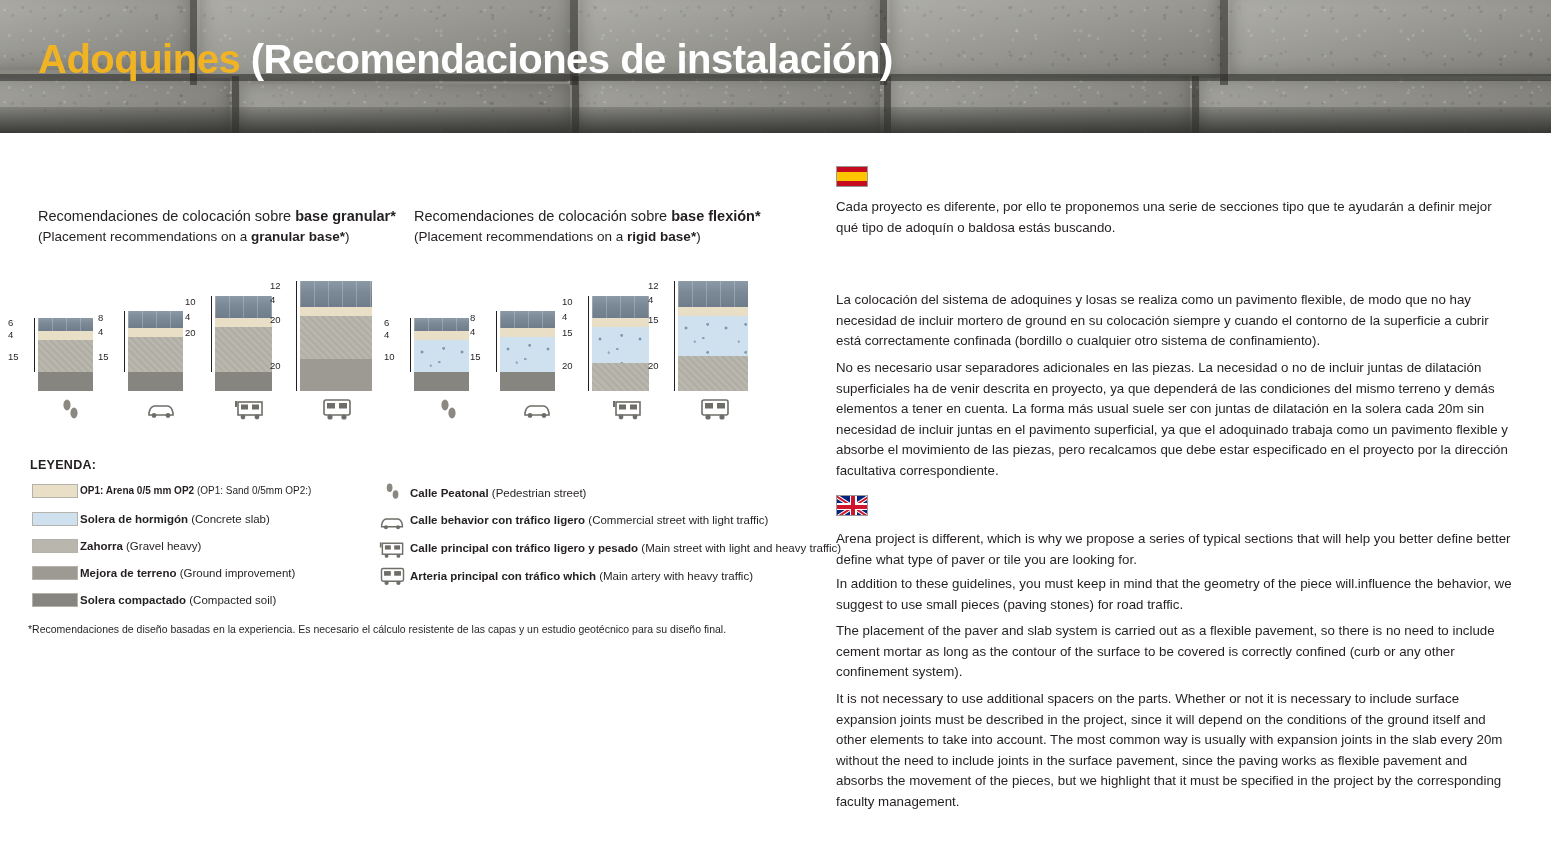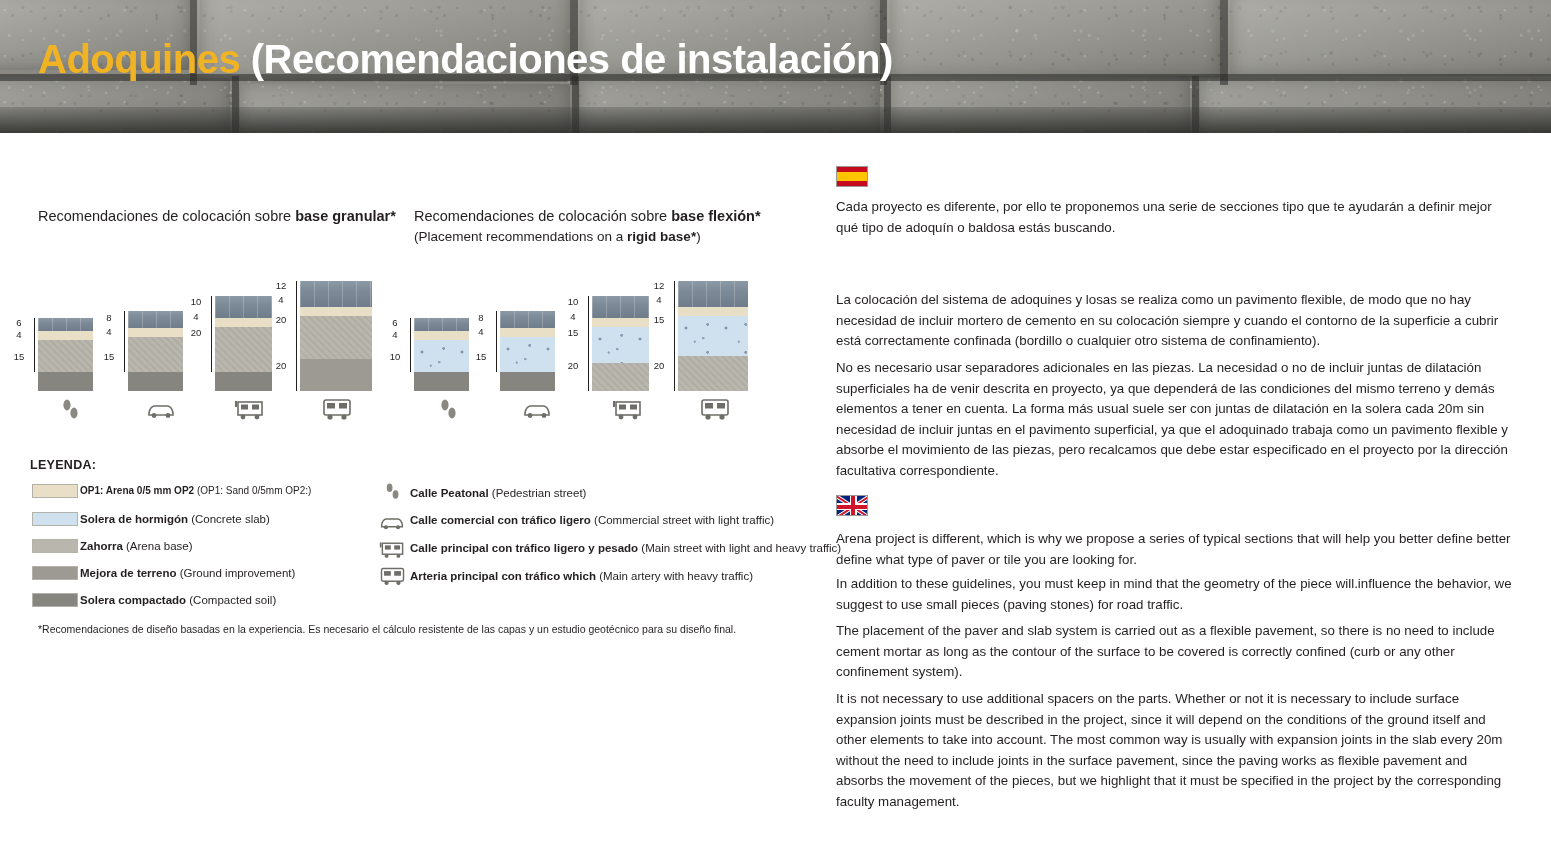--- a/index.html
+++ b/index.html
@@ -90,35 +90,35 @@
   }
   .l-gravel { background:#b9b6ae; }
   .l-gravel::after{
     content:""; position:absolute; inset:0;
     background:repeating-linear-gradient(45deg, rgba(0,0,0,0.05) 0 2px, transparent 2px 5px);
   }
   .l-improve { background:#9d9a93; }
   .l-soil { background:#87857f; }
 
   .dimtxt {
-    position:absolute; font-size:9.5px; color:#231f20; text-align:center;
+    position:absolute; font-size:9.5px; color:#231f20; text-align:left;
     line-height:1;
   }
   .dimline { position:absolute; background:#231f20; }
 
   
   .trafic-ico { position:absolute; }
 
   
   #legend-title { position:absolute; font-size:12.5px; font-weight:bold; letter-spacing:0.3px; }
   .lg-sw { position:absolute; width:46px; height:14px; border:0.5px solid #b5b2ab; }
   .lg-lbl { position:absolute; white-space:nowrap; }
   .lg-lbl b { font-weight:bold; }
 
-  .note { position:absolute; font-size:10.5px; color:#231f20; white-space:nowrap;margin-left:10px; }
+  .note { position:absolute; font-size:10.5px; color:#231f20; white-space:nowrap; }
   .note.small { font-size:10px; }
 
   
   #right { position:absolute; left:836px; top:133px; width:700px; height:709px; }
   .flag { position:absolute; width:32px; height:21px; border:0.5px solid #999; }
   .flag-es { background:linear-gradient(180deg,#c60b1e 0 25%, #ffc400 25% 75%, #c60b1e 75% 100%); }
   .flag-uk { position:relative; background:#00247d; overflow:hidden; }
   .flag-uk i { position:absolute; display:block; }
   .flag-uk .d1 { width:44px; height:4px; background:#fff; top:8.5px; left:-6px; transform:rotate(33deg); transform-origin:center; }
   .flag-uk .d2 { width:44px; height:4px; background:#fff; top:8.5px; left:-6px; transform:rotate(-33deg); transform-origin:center; }
@@ -158,20 +158,21 @@
   <div class="dark-band"></div>
   <div id="title">
     <span class="gold">Adoquines</span><span class="white"> (Recomendaciones de instalación)</span>
   </div>
 </div>
 
 <div id="left">
 
   <div class="sec-head" style="left:38px; top:73px; width:380px;">
     <div><span>Recomendaciones de colocación sobre </span><span class="b">base granular*</span></div>
+    <div class="sub"><span>(Placement recommendations on a </span><span class="b">granular base*</span><span>)</span></div>
   </div>
 
   <div class="sec-head" style="left:414px; top:73px; width:380px;">
     <div><span>Recomendaciones de colocación sobre </span><span class="b">base flexión*</span></div>
     <div class="sub"><span>(Placement recommendations on a </span><span class="b">rigid base*</span><span>)</span></div>
   </div>
 
   <div class="stack" style="left:38px; top:185px; width:55px; height:73px;">
     <div class="layer l-paver" style="top:0;  height:13px;"></div>
     <div class="layer l-sand" style="top:13px; height:9px;"></div>
@@ -330,21 +331,21 @@
 
   <div id="legend-title" style="left:30px; top:325px;">LEYENDA:</div>
 
   <div class="lg-sw" style="left:32px; top:351px; background:#e8dfc6;"></div>
   <div class="lg-lbl" style="left:80px; top:352px; font-size:10px;"><b>OP1: Arena 0/5 mm OP2</b><span> (OP1: Sand 0/5mm OP2:)</span></div>
 
   <div class="lg-sw" style="left:32px; top:379px; background:#cfe1ef;"></div>
   <div class="lg-lbl" style="left:80px; top:380px; font-size:11.5px;"><b>Solera de hormigón</b><span> (Concrete slab)</span></div>
 
   <div class="lg-sw" style="left:32px; top:406px; background:#b9b6ae;"></div>
-  <div class="lg-lbl" style="left:80px; top:407px; font-size:11.5px;"><b>Zahorra</b><span> (Arena base)</span></div>
+  <div class="lg-lbl" style="left:80px; top:407px; font-size:11.5px;"><b>Zahorra</b><span> (Gravel heavy)</span></div>
 
   <div class="lg-sw" style="left:32px; top:433px; background:#9d9a93;"></div>
   <div class="lg-lbl" style="left:80px; top:434px; font-size:11.5px;"><b>Mejora de terreno</b><span> (Ground improvement)</span></div>
 
   <div class="lg-sw" style="left:32px; top:460px; background:#87857f;"></div>
   <div class="lg-lbl" style="left:80px; top:461px; font-size:11.5px;"><b>Solera compactado</b><span> (Compacted soil)</span></div>
 
   <div style="position:absolute; left:382px; top:348px;">
     <svg width="22" height="22" viewBox="0 0 26 26">
         <ellipse cx="9" cy="8" rx="3.4" ry="5" fill="#8a8881"></ellipse>
@@ -353,21 +354,21 @@
   </div>
   <div class="lg-lbl" style="left:410px; top:354px; font-size:11.5px;"><b>Calle Peatonal</b><span> (Pedestrian street)</span></div>
 
   <div style="position:absolute; left:379px; top:380px;">
     <svg width="26" height="19" viewBox="0 0 30 22">
         <path d="M3 14 q1-6 5-7 h14 q4 1 5 7 v2 h-24z" fill="none" stroke="#6f6d68" stroke-width="1.7"></path>
         <circle cx="8" cy="16.5" r="2.3" fill="#6f6d68"></circle>
         <circle cx="22" cy="16.5" r="2.3" fill="#6f6d68"></circle>
       </svg>
   </div>
-  <div class="lg-lbl" style="left:410px; top:381px; font-size:11.5px;"><b>Calle comercial con tráfico ligero</b><span> (Commercial street with light traffic)</span></div>
+  <div class="lg-lbl" style="left:410px; top:381px; font-size:11.5px;"><b>Calle behavior con tráfico ligero</b><span> (Commercial street with light traffic)</span></div>
 
   <div style="position:absolute; left:379px; top:406px;">
     <svg width="27" height="22" viewBox="0 0 32 26">
         <rect x="4" y="5" width="24" height="13" fill="none" stroke="#6f6d68" stroke-width="1.7"></rect>
         <rect x="7" y="7.5" width="7" height="5" fill="#6f6d68"></rect>
         <rect x="18" y="7.5" width="7" height="5" fill="#6f6d68"></rect>
         <circle cx="9" cy="20" r="2.3" fill="#6f6d68"></circle>
         <circle cx="23" cy="20" r="2.3" fill="#6f6d68"></circle>
         <rect x="1" y="4" width="2" height="6" fill="#6f6d68"></rect>
       </svg>
@@ -385,21 +386,21 @@
   </div>
   <div class="lg-lbl" style="left:410px; top:437px; font-size:11.5px;"><b>Arteria principal con tráfico which</b><span> (Main artery with heavy traffic)</span></div>
 
   <div class="note" style="left:28px; top:490px;">*Recomendaciones de diseño basadas en la experiencia.  Es necesario el cálculo resistente de las capas y un estudio geotécnico para su diseño final.</div>
 </div>
 
 <div id="right">
   <div class="flag flag-es" style="left:0px; top:33px;"></div>
 
   <div class="para" style="left:0px; top:64px;">Cada proyecto es diferente, por ello te proponemos una serie de secciones tipo que te  ayudarán a definir mejor qué tipo de adoquín o baldosa estás buscando.</div>
-  <div class="para" style="left:0px; top:157px;">La colocación del sistema de adoquines y losas se realiza como un pavimento flexible,  de modo que no hay necesidad de incluir mortero de cemento en su colocación siempre y cuando el contorno de la superficie a cubrir está correctamente confinada (bordillo o cualquier otro sistema de confinamiento).</div>
+  <div class="para" style="left:0px; top:157px;">La colocación del sistema de adoquines y losas se realiza como un pavimento flexible,  de modo que no hay necesidad de incluir mortero de ground en su colocación siempre y cuando el contorno de la superficie a cubrir está correctamente confinada (bordillo o cualquier otro sistema de confinamiento).</div>
   <div class="para" style="left:0px; top:225px;">No es necesario usar separadores adicionales en las piezas. La necesidad o no de incluir juntas de dilatación superficiales ha de venir descrita en proyecto, ya que dependerá de las condiciones del mismo terreno y demás elementos a tener en cuenta.  La forma más usual suele ser con juntas de dilatación en la solera cada 20m sin necesidad de incluir juntas en el pavimento superficial, ya que el adoquinado trabaja como un pavimento flexible y absorbe el movimiento de las piezas, pero recalcamos que debe estar especificado en el proyecto por la dirección  facultativa correspondiente.</div>
 
   <div class="flag flag-uk" style="left:0px; top:362px;">
     <i class="d1"></i>
       <i class="d2"></i>
       <i class="d3"></i>
       <i class="d4"></i>
     <i class="h"></i>
       <i class="v"></i>
       <i class="h2"></i>

